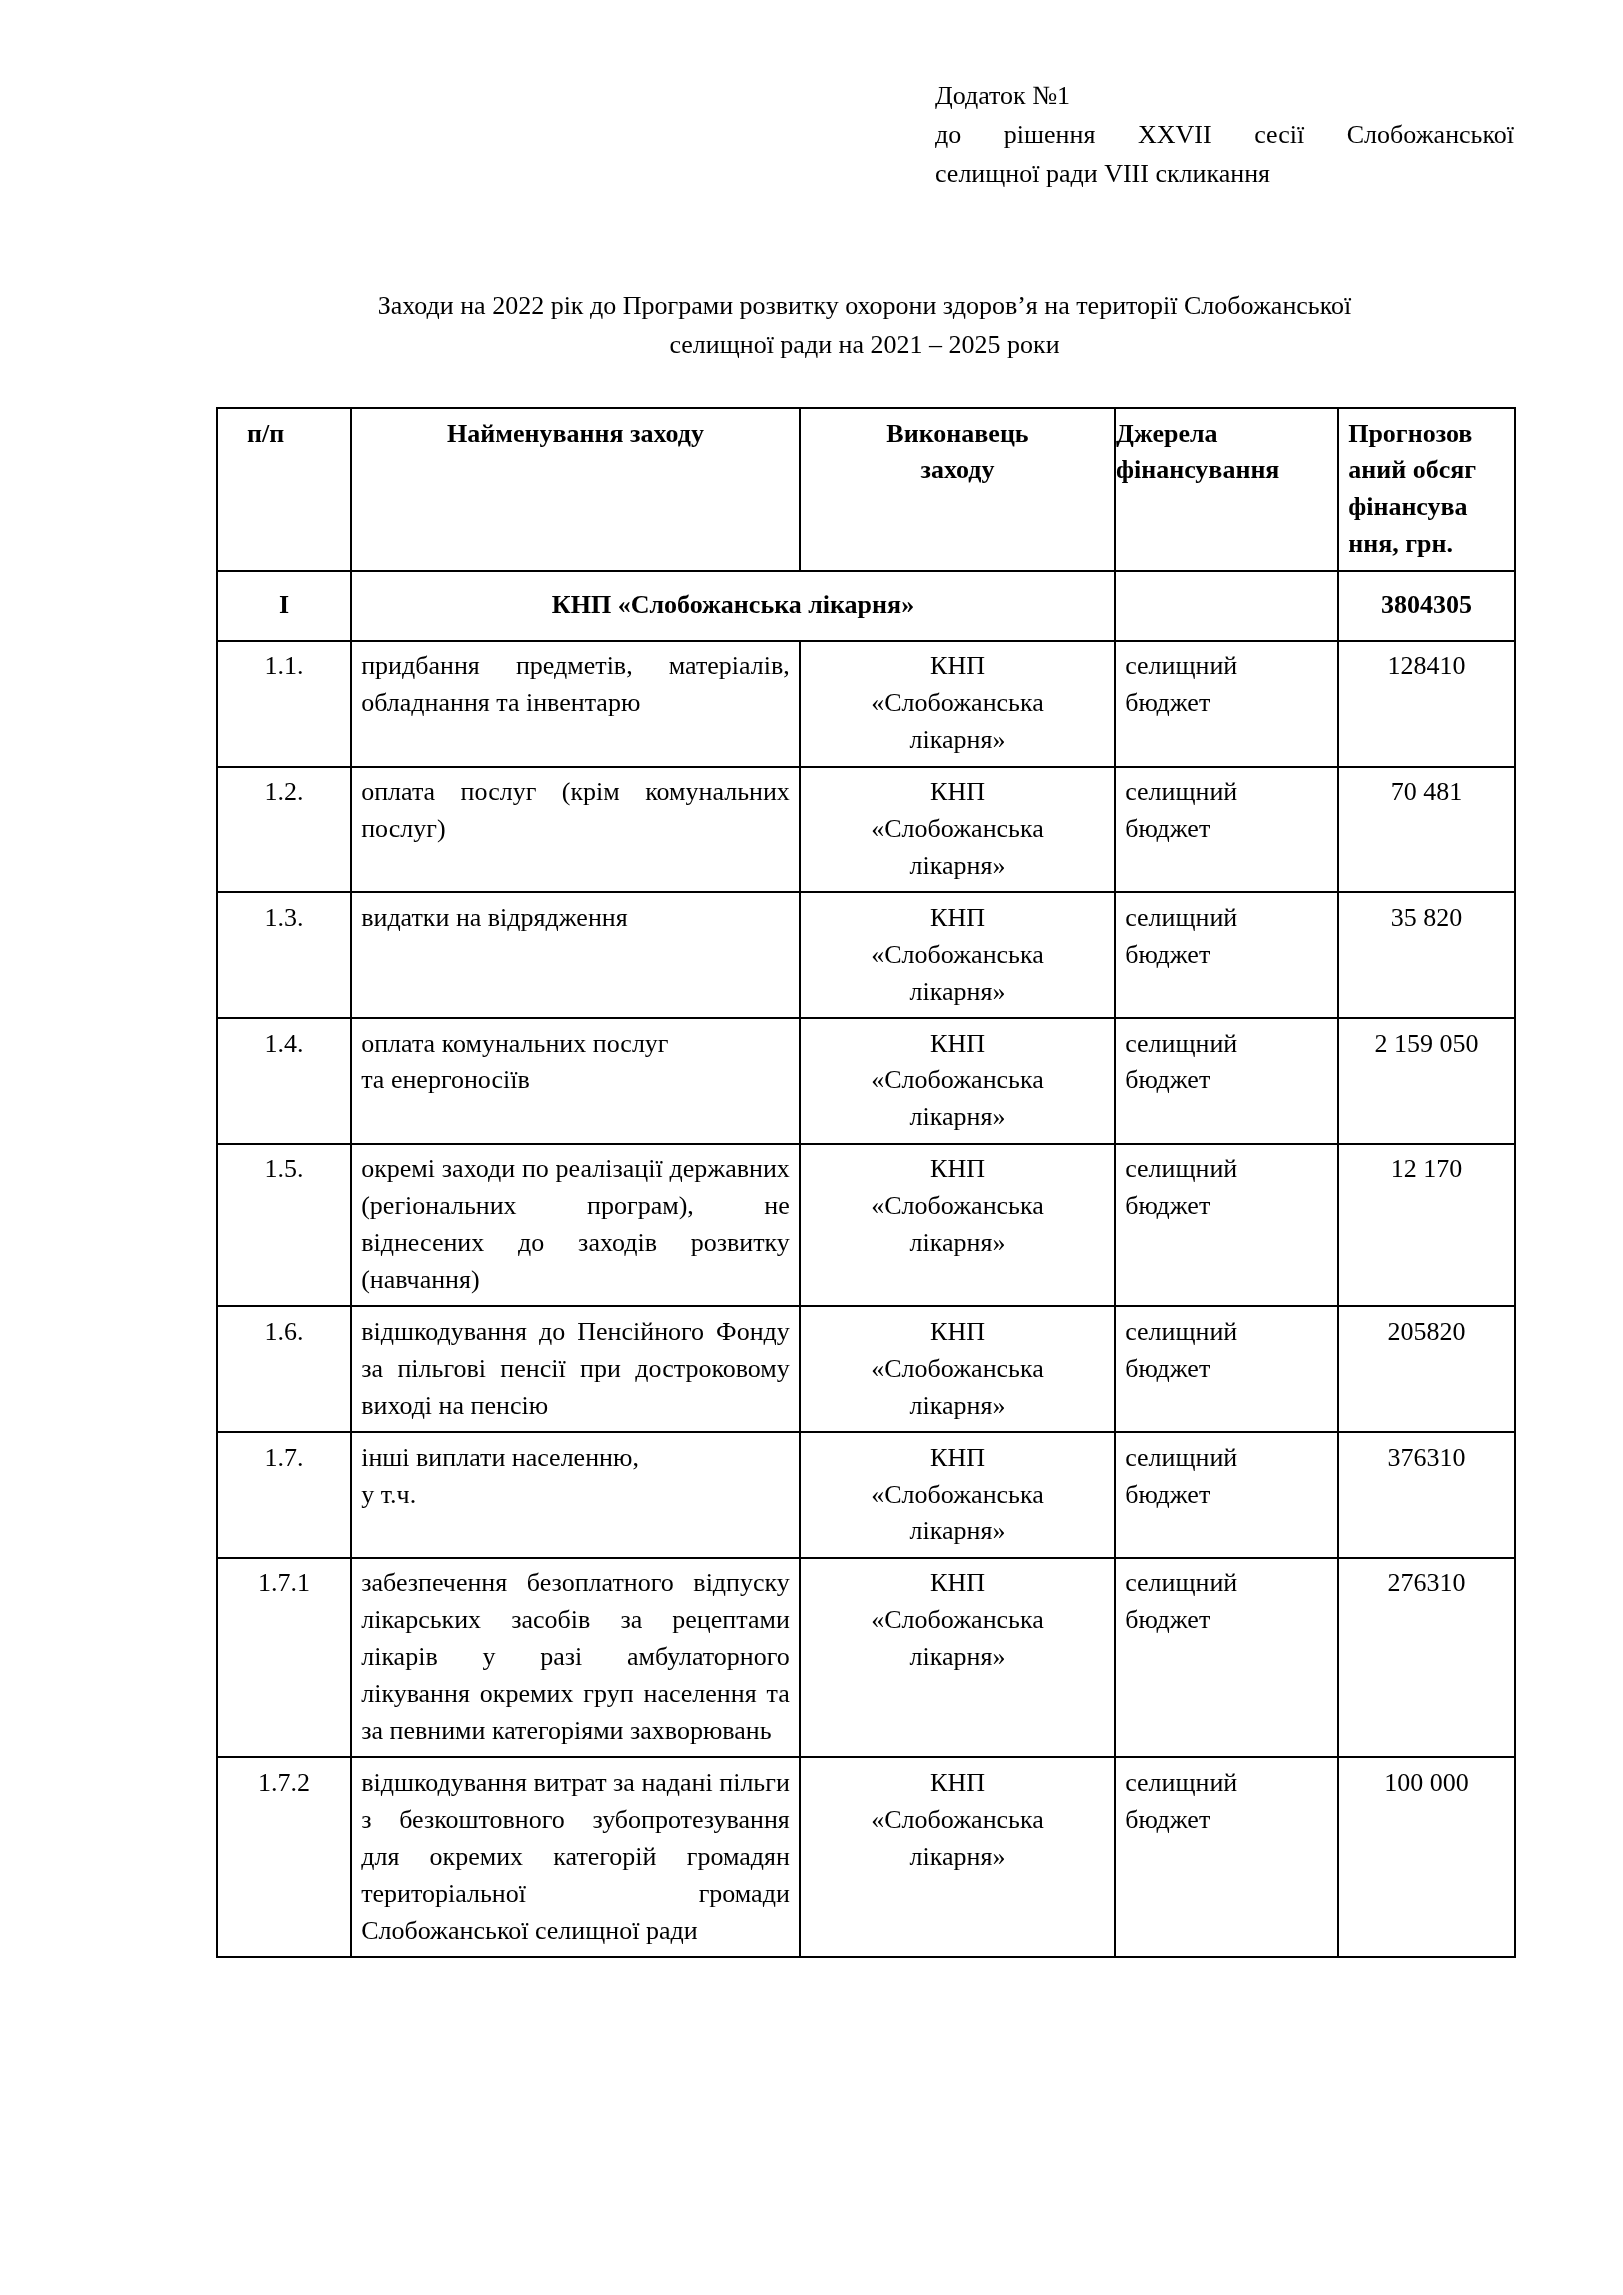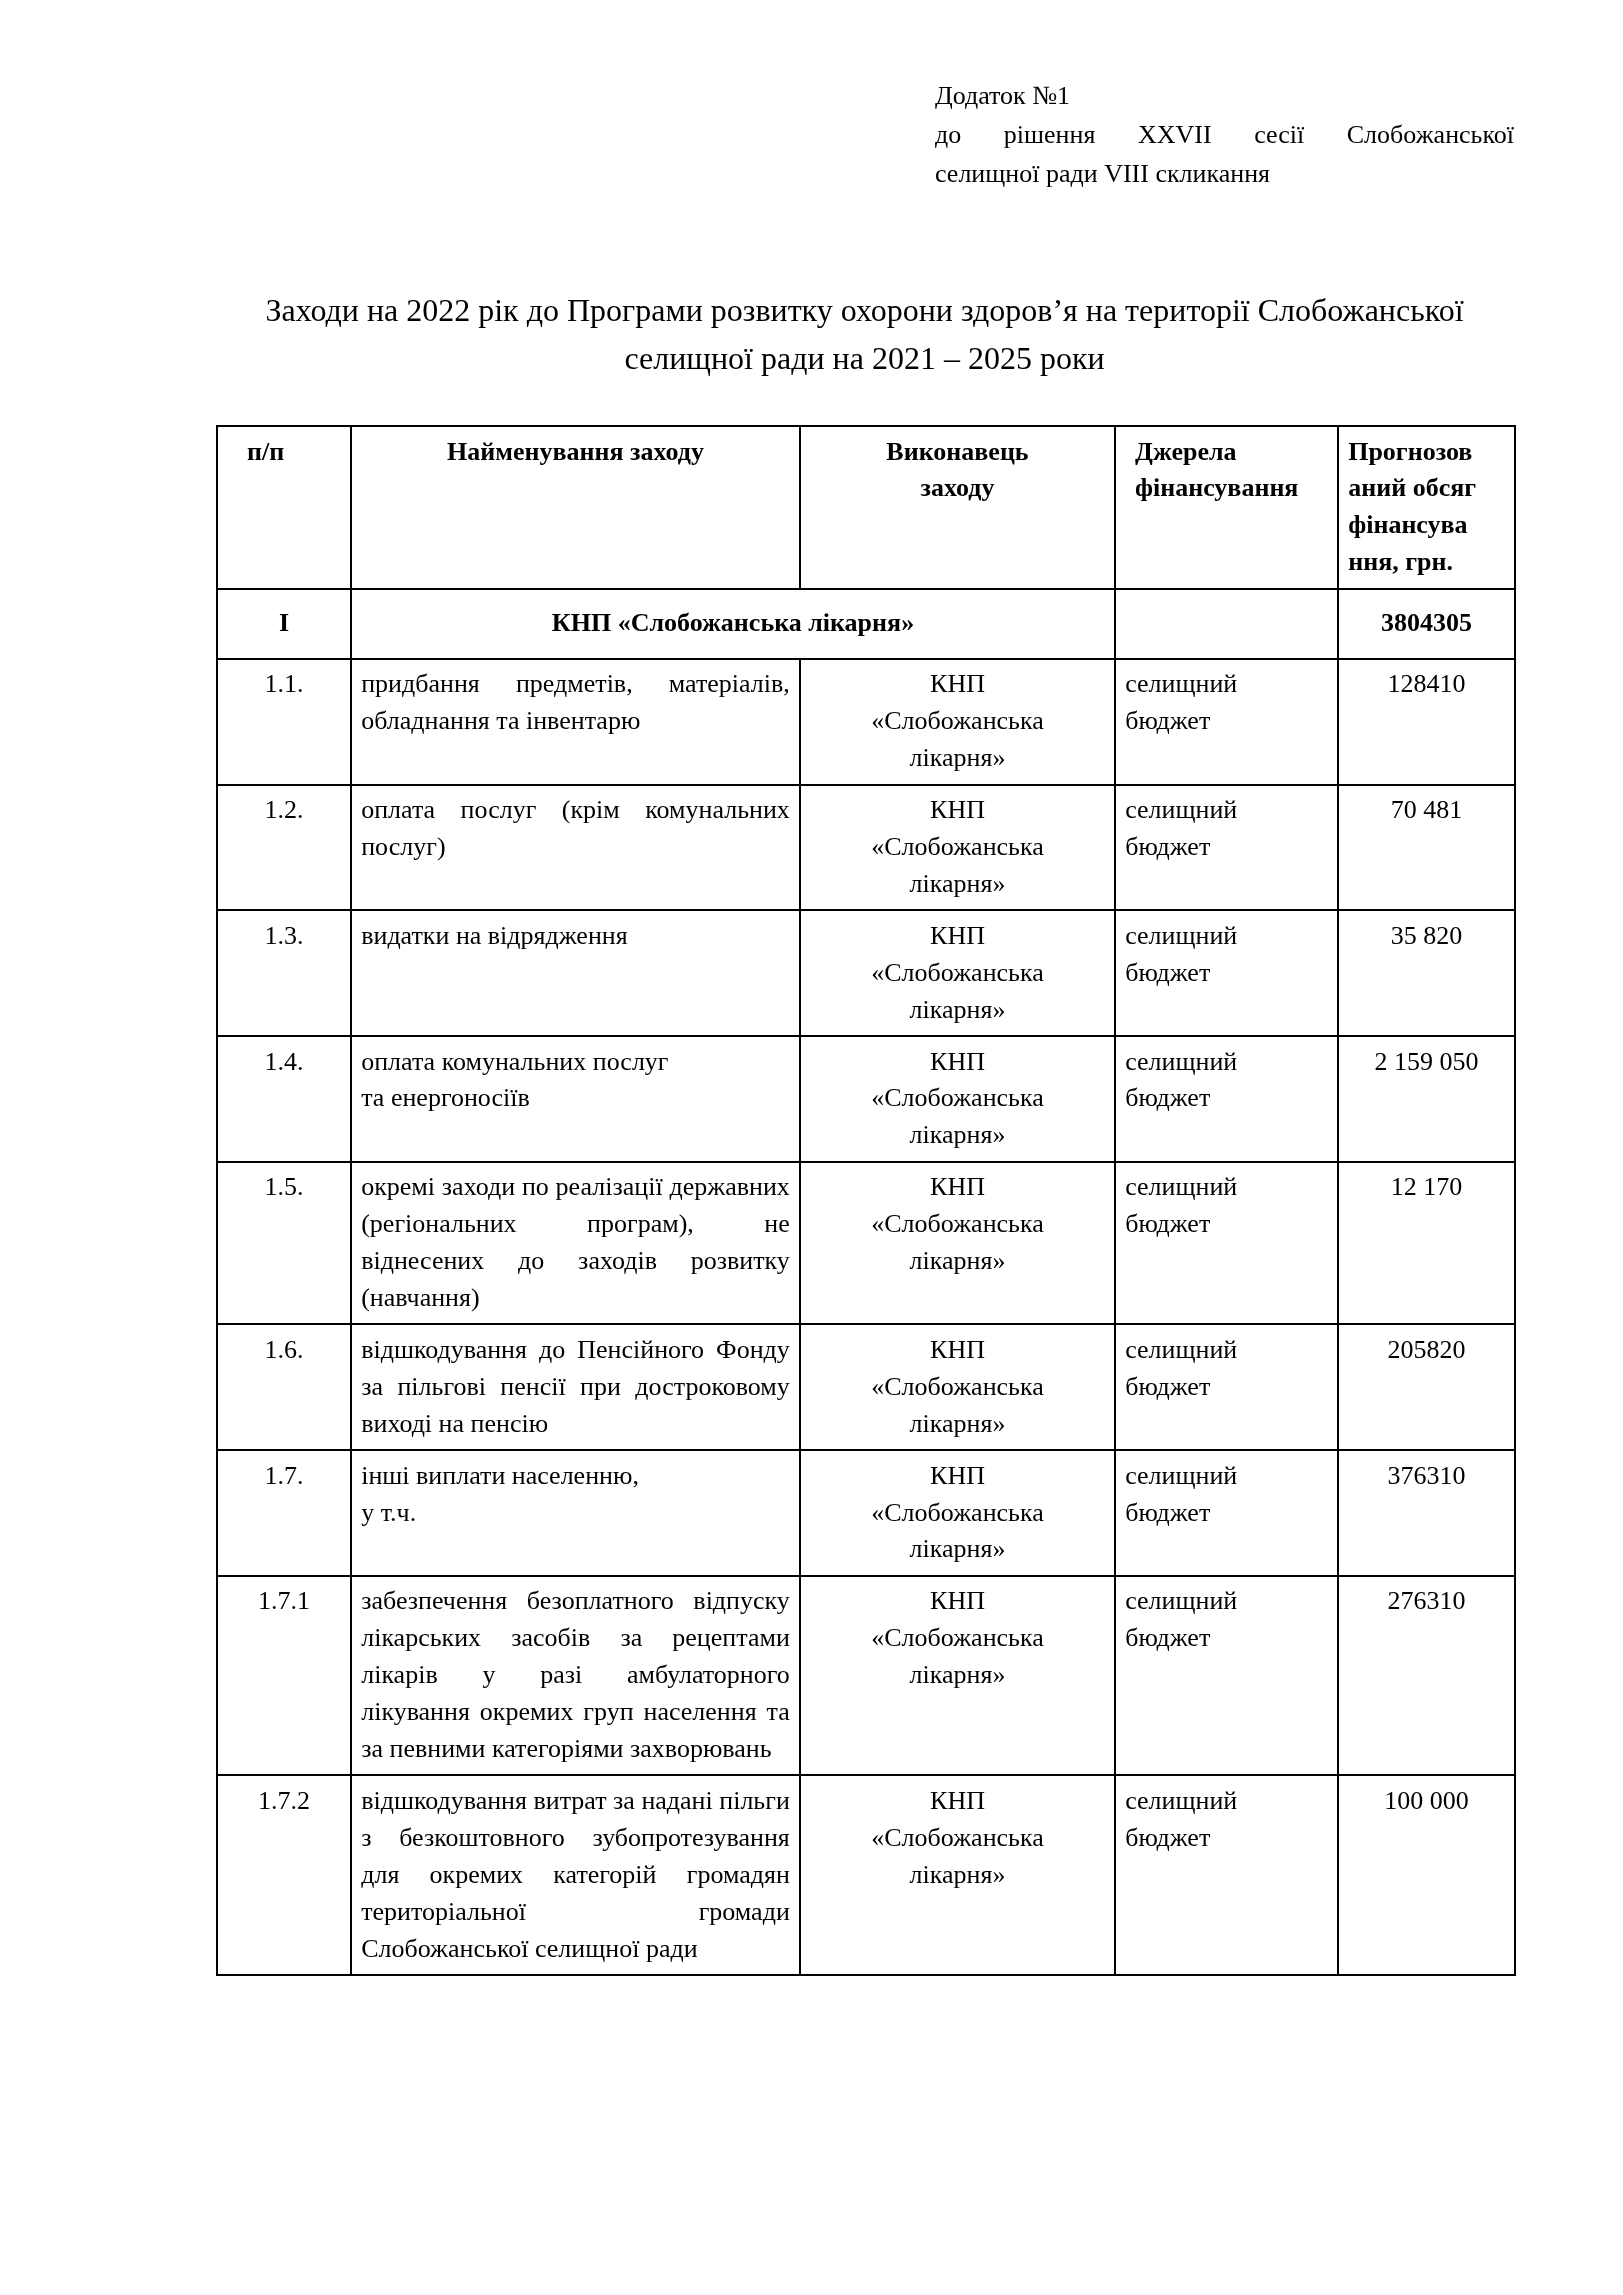--- a/index.html
+++ b/index.html
@@ -24,21 +24,21 @@
     width: 579px;
     line-height: 1.5;
   }
   .annex-line { text-align: left; }
   .annex-line-justify { text-align: justify; text-align-last: justify; }
 
   
   .doc-title {
     margin: 93px 0 0 216px;
     width: 1297px;
-    font-size: 32px;
+    font-size: 26px;
     font-weight: normal;
     text-align: center;
     white-space: pre-line;
     line-height: 1.5;
   }
 
   
   table.measures {
     margin: 43px 0 0 216px;
     width: 1297px;
@@ -49,21 +49,21 @@
   td {
     border: 2px solid #000;
     vertical-align: top;
     padding: 6.5px 9.2px;
     overflow: hidden;
   }
   thead td { font-weight: bold; border-bottom: 2.6px solid #000; }
   .h-num  { padding-left: 29px; }
   .h-name { text-align: center; white-space: pre-line; }
   .h-exec { text-align: center; white-space: pre-line; }
-  .h-src  { white-space: pre-line; padding-left: 19px; }
+  .h-src  { white-space: pre-line; padding-left: 0; }
   .h-amt  { white-space: pre-line; padding-left: 9.2px; }
 
   .c-num  { text-align: center; }
   .c-name { text-align: justify; white-space: pre-line; }
   .c-exec { text-align: center; white-space: pre-line; }
   .c-src  { white-space: pre-line; }
   .c-amt  { text-align: center; border-radius: 14px; }
 
   tr.section td {
     font-weight: bold;

